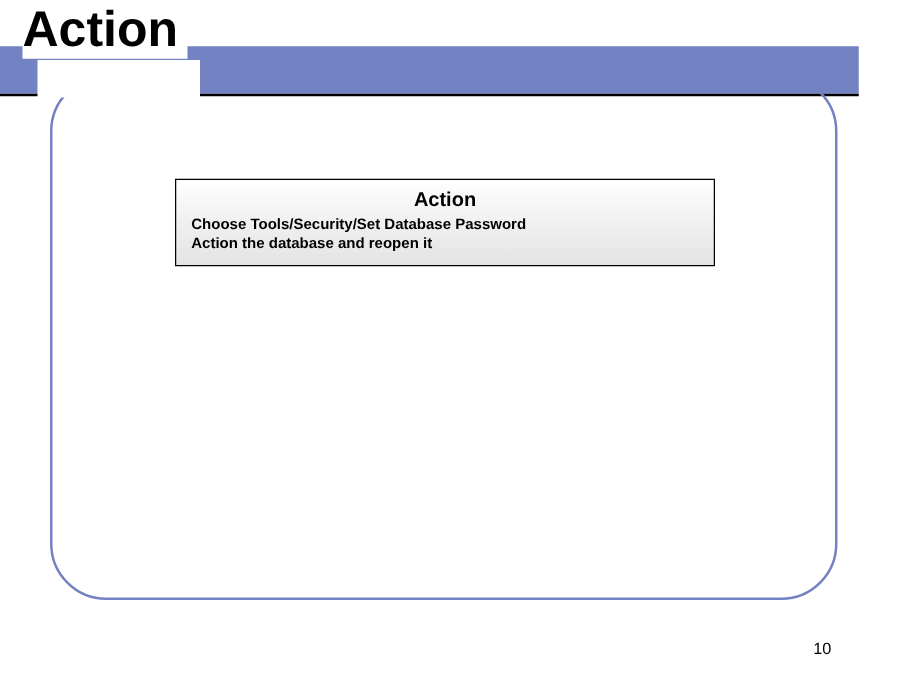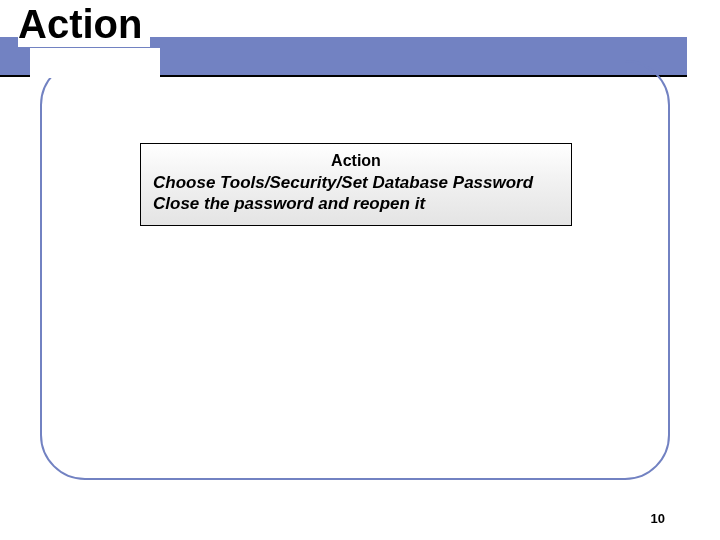--- a/index.html
+++ b/index.html
@@ -75,48 +75,47 @@
   }
   .action-heading {
     text-align: center;
     font-weight: bold;
     font-size: 16px;
     color: #000;
     margin-bottom: 2px;
   }
   .action-line {
     font-weight: bold;
-    font-size: 17px;
+    font-size: 12px;
     color: #000;
     line-height: 1.25;
-    font-style: italic;
   }
   .page-number {
     position: absolute;
     bottom: 14px;
     right: 22px;
     font-size: 13px;
-    font-weight: bold;
+    font-weight: normal;
     color: #000;
   }
 </style>
 </head>
 <body>
 
 <div class="slide">
 
   <div class="title-bar"></div>
   <div class="title-underline"></div>
 
   <div class="body-frame"></div>
   <div class="title-mask"></div>
 
   <div class="slide-title">Action</div>
 
   <div class="action-box">
     <div class="action-heading">Action</div>
     <div class="action-line">Choose Tools/Security/Set Database Password</div>
-    <div class="action-line">Close the password and reopen it</div>
+    <div class="action-line">Action the database and reopen it</div>
   </div>
 
   <div class="page-number">10</div>
 
 </div>
 
 </body></html>

